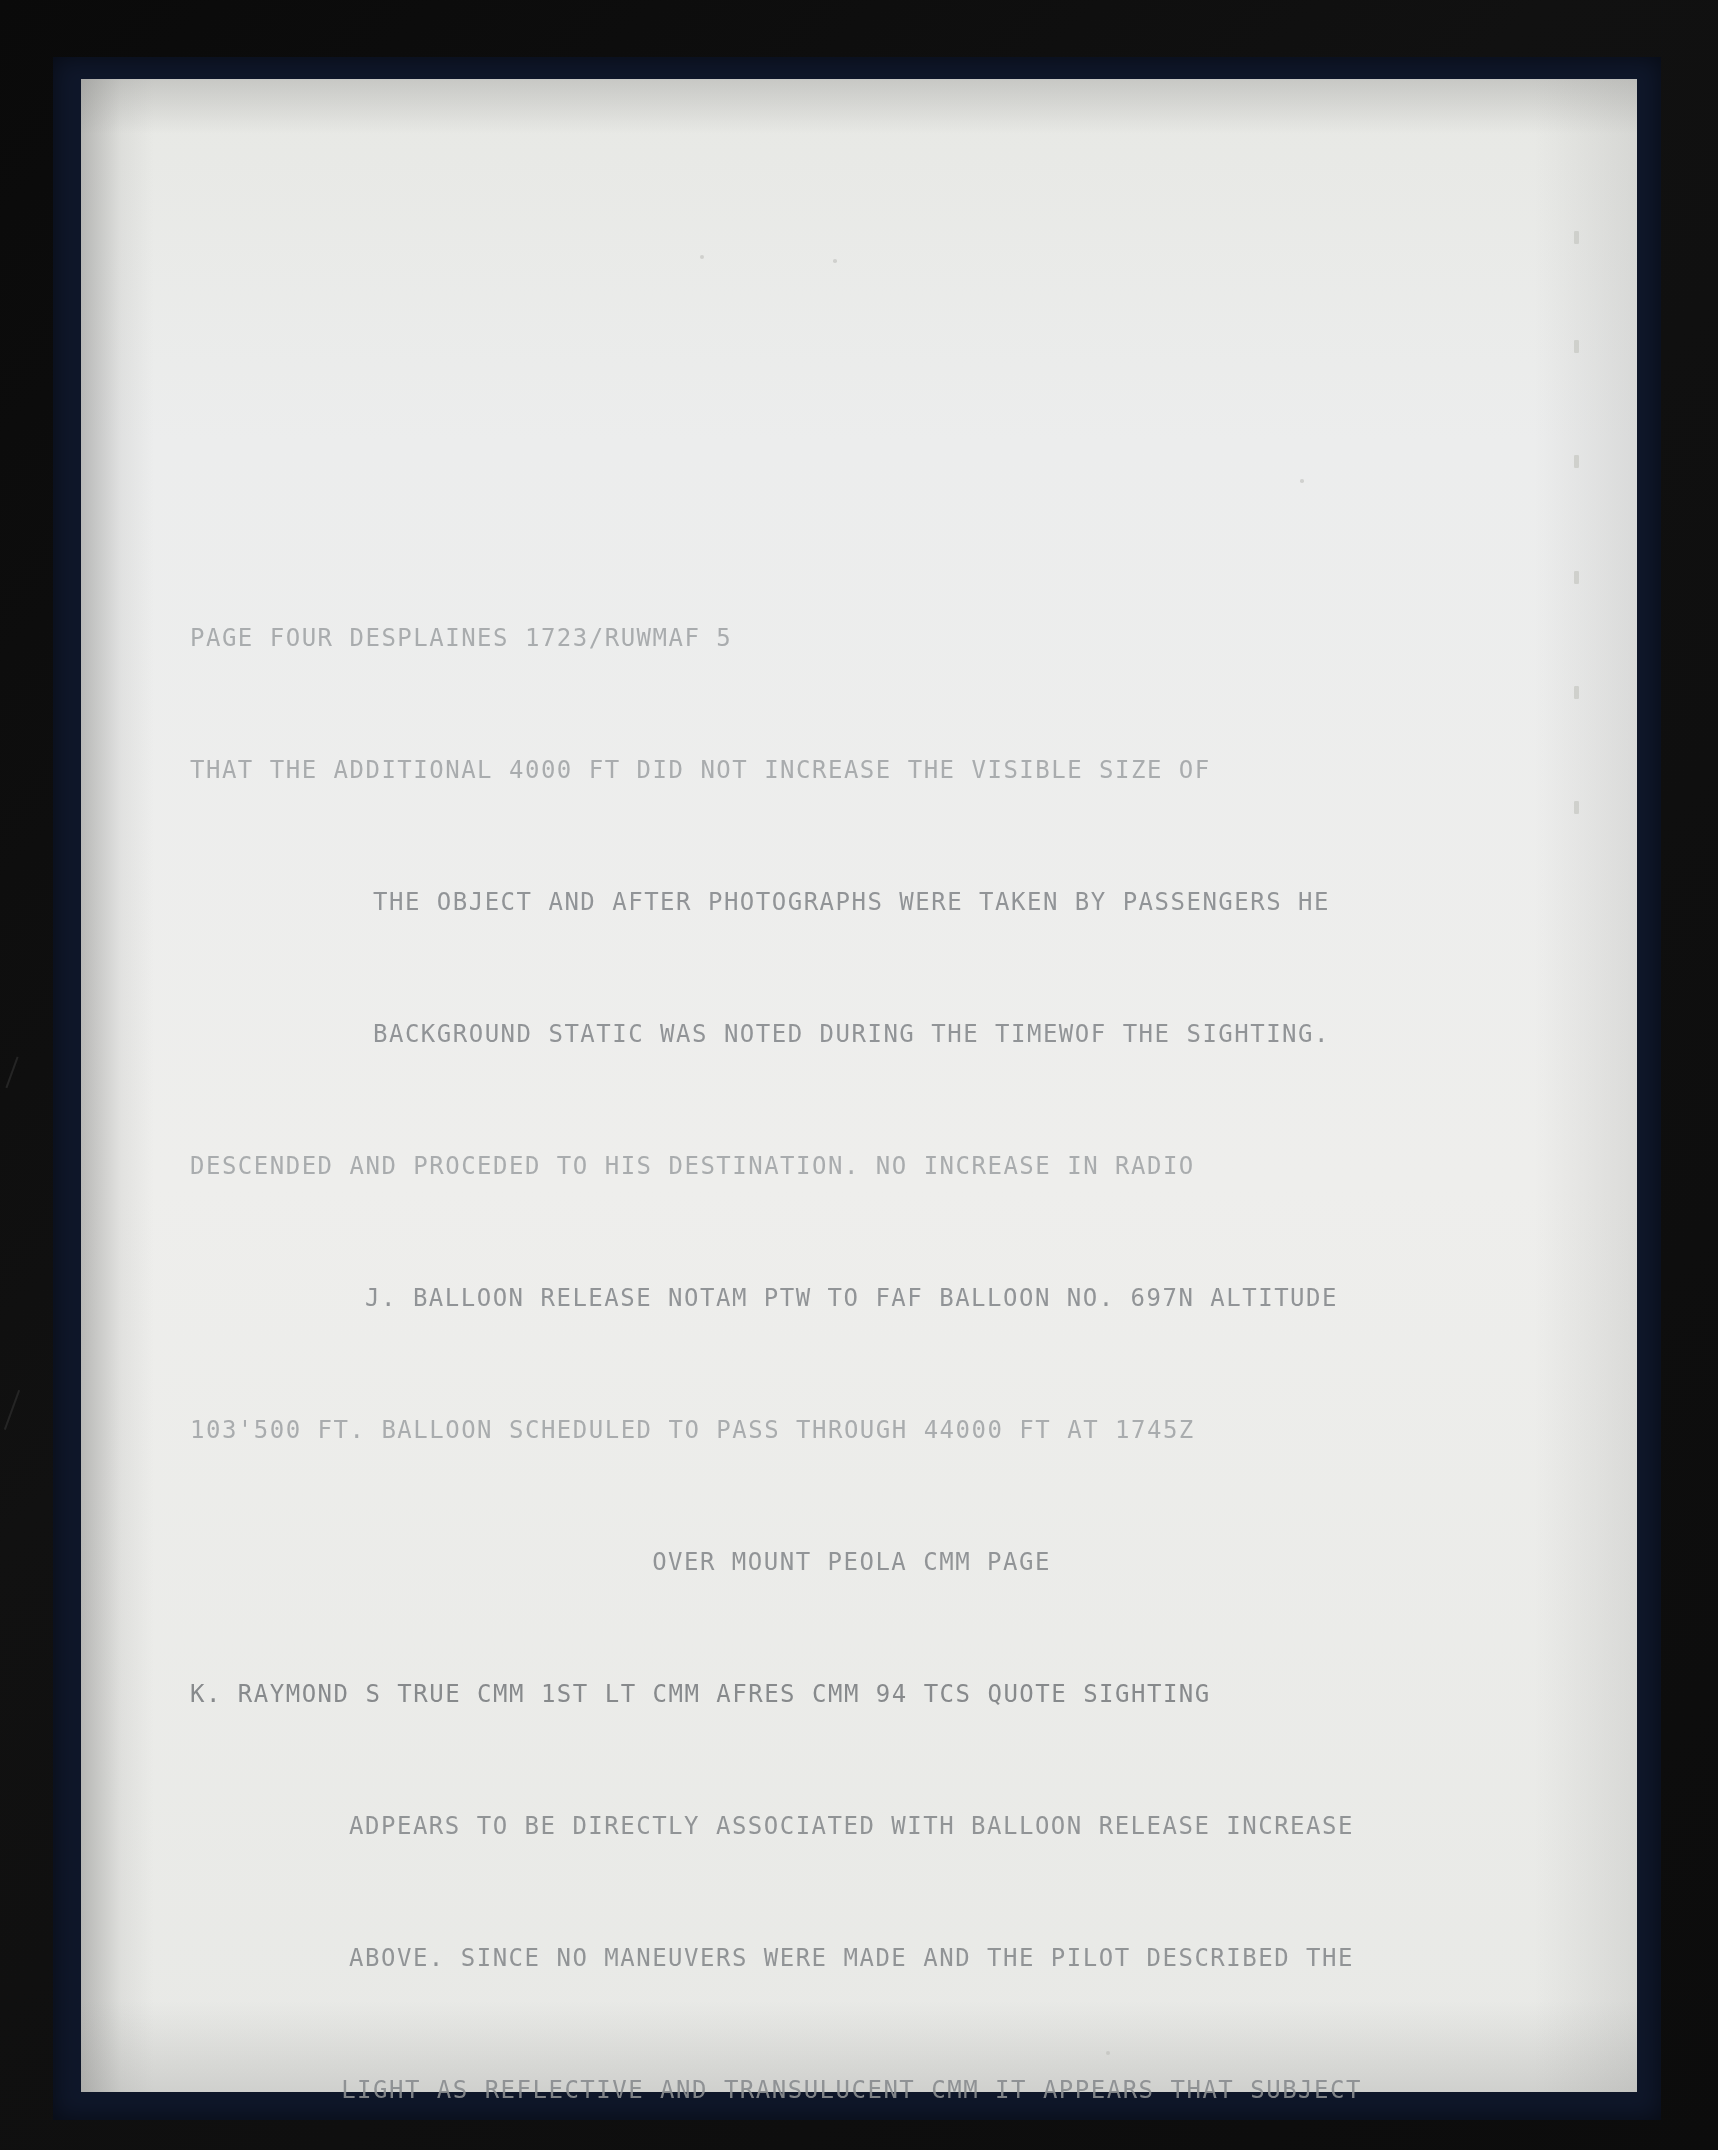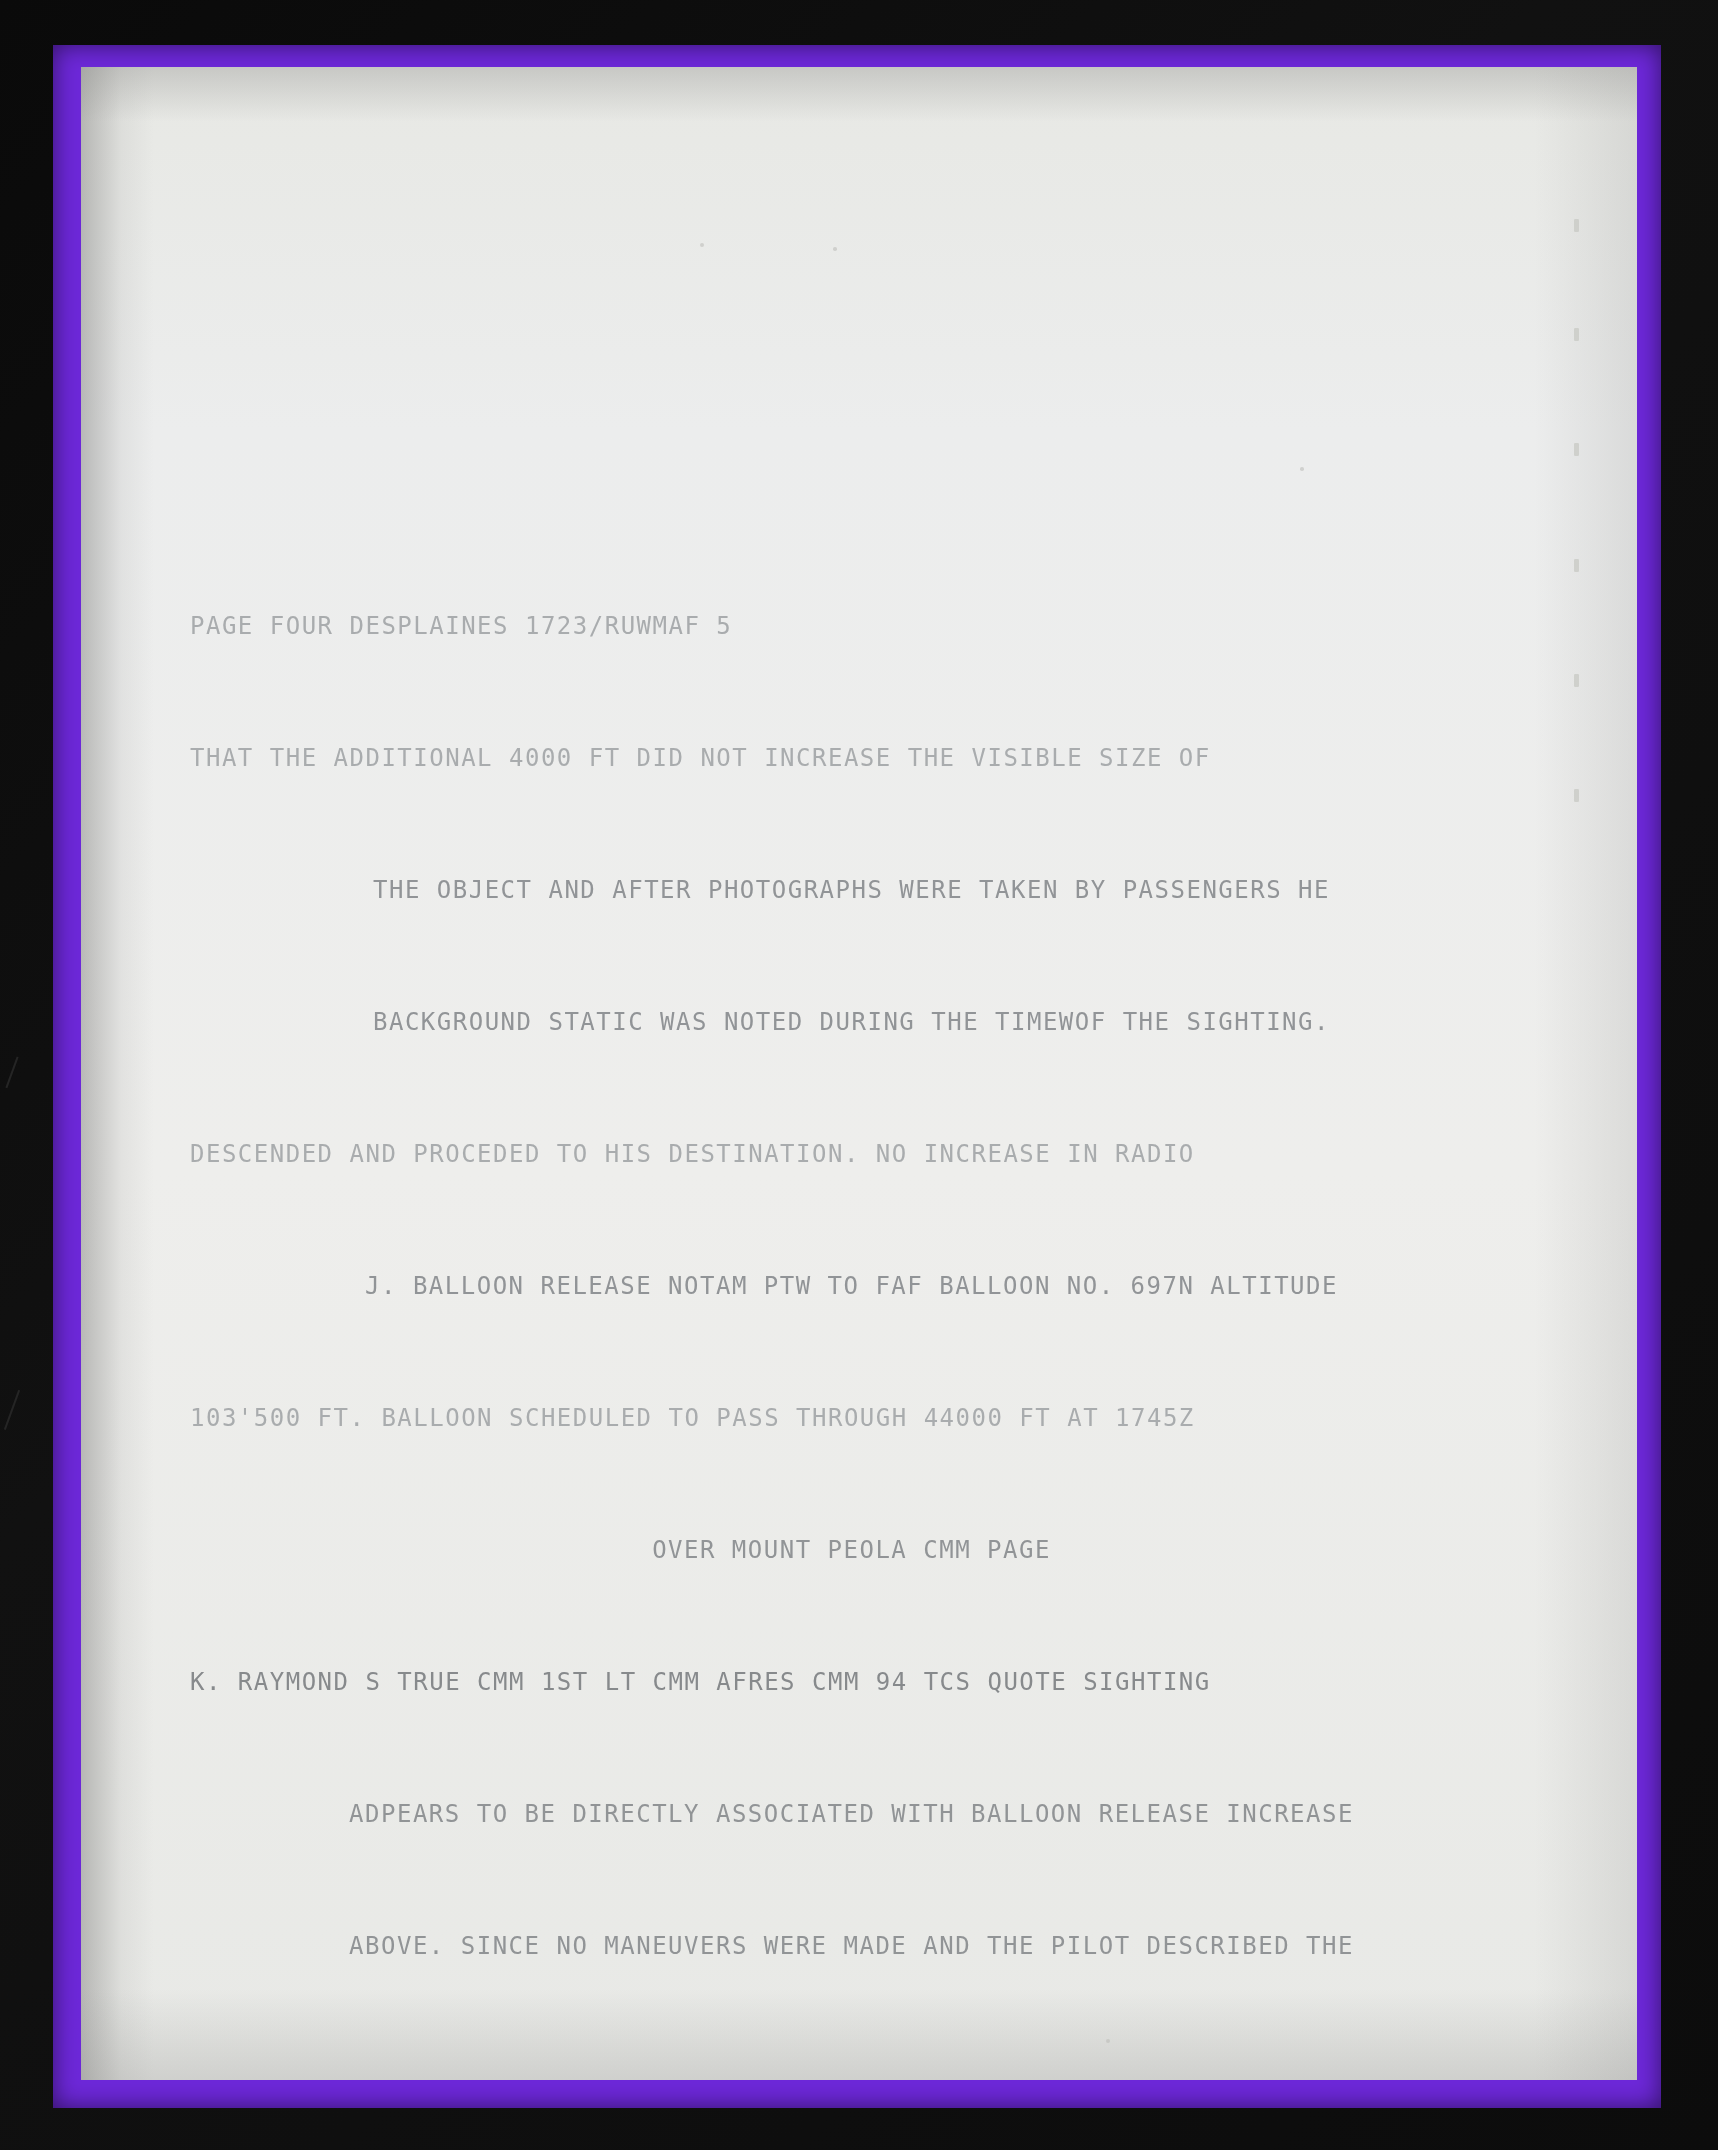--- a/index.html
+++ b/index.html
@@ -19,24 +19,24 @@
     position: absolute;
     left: 0; top: 0;
     width: 1718px;
     height: 2151px;
     background: linear-gradient(135deg, #0a0a0a 0%, #111111 40%, #0c0c0c 100%);
   }
   
   .sheet {
     position: absolute;
     left: 53px;
-    top: 45px;
+    top: 57px;
     width: 1608px;
     height: 2063px;
-    background: #6d28d9;
+    background: #0f172a;
     box-shadow: 0 0 24px rgba(0,0,0,0.55) inset;
   }
   
   .sheet-inner {
     position: absolute;
     left: 28px;
     top: 22px;
     right: 24px;
     bottom: 28px;
     background: linear-gradient(180deg, #e7e8e4 0%, #eceded 18%, #eeeeec 55%, #e8e9e6 100%);
@@ -166,20 +166,21 @@
         <span class="line f3">THAT THE ADDITIONAL 4000 FT DID NOT INCREASE THE VISIBLE SIZE OF</span>
         <span class="line f2">THE OBJECT AND AFTER PHOTOGRAPHS WERE TAKEN BY PASSENGERS HE</span>
         <span class="line f2">BACKGROUND STATIC WAS NOTED DURING THE TIMEWOF THE SIGHTING.</span>
         <span class="line f3">DESCENDED AND PROCEDED TO HIS DESTINATION. NO INCREASE IN RADIO</span>
         <span class="line f2">J. BALLOON RELEASE NOTAM PTW TO FAF BALLOON NO. 697N ALTITUDE</span>
         <span class="line f3">103'500 FT. BALLOON SCHEDULED TO PASS THROUGH 44000 FT AT 1745Z</span>
         <span class="line f2">OVER MOUNT PEOLA CMM PAGE</span>
         <span class="line f4">K. RAYMOND S TRUE CMM 1ST LT CMM AFRES CMM 94 TCS QUOTE SIGHTING</span>
         <span class="line f2">ADPEARS TO BE DIRECTLY ASSOCIATED WITH BALLOON RELEASE INCREASE</span>
         <span class="line f2">ABOVE. SINCE NO MANEUVERS WERE MADE AND THE PILOT DESCRIBED THE</span>
+        <span class="line f2">LIGHT AS REFLECTIVE AND TRANSULUCENT CMM IT APPEARS THAT SUBJECT</span>
         
         
         
         
         
         
         
         
         
       </div>

